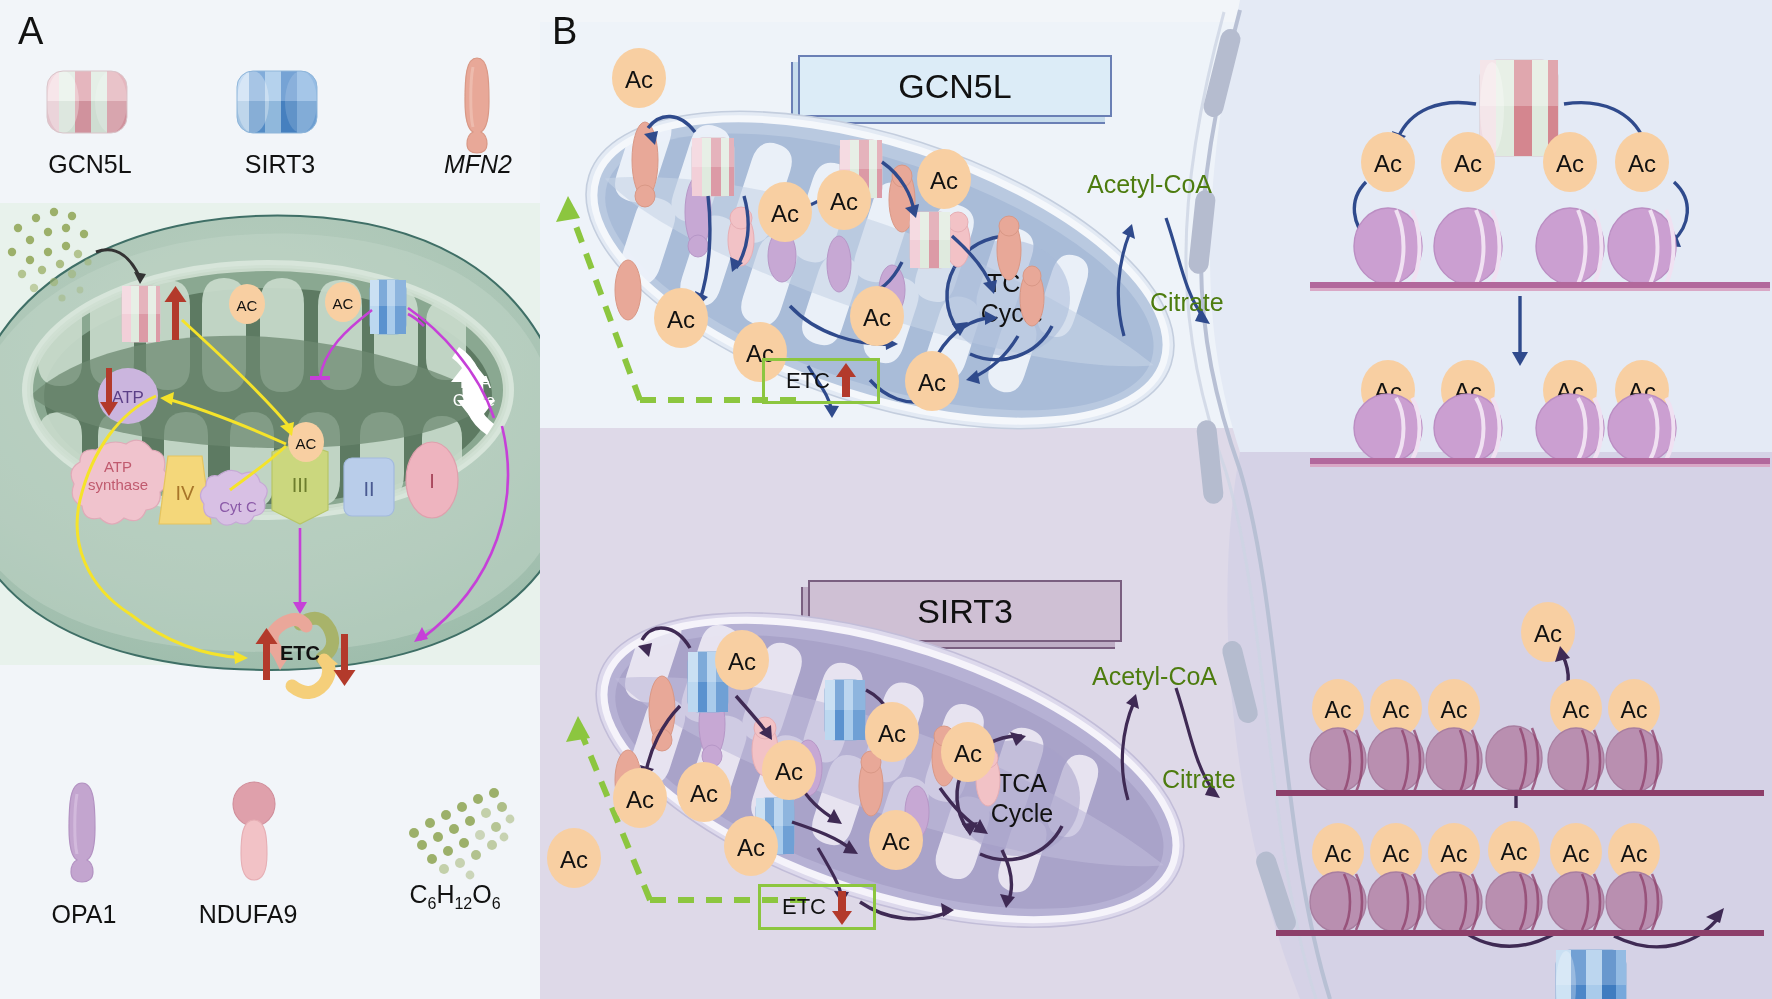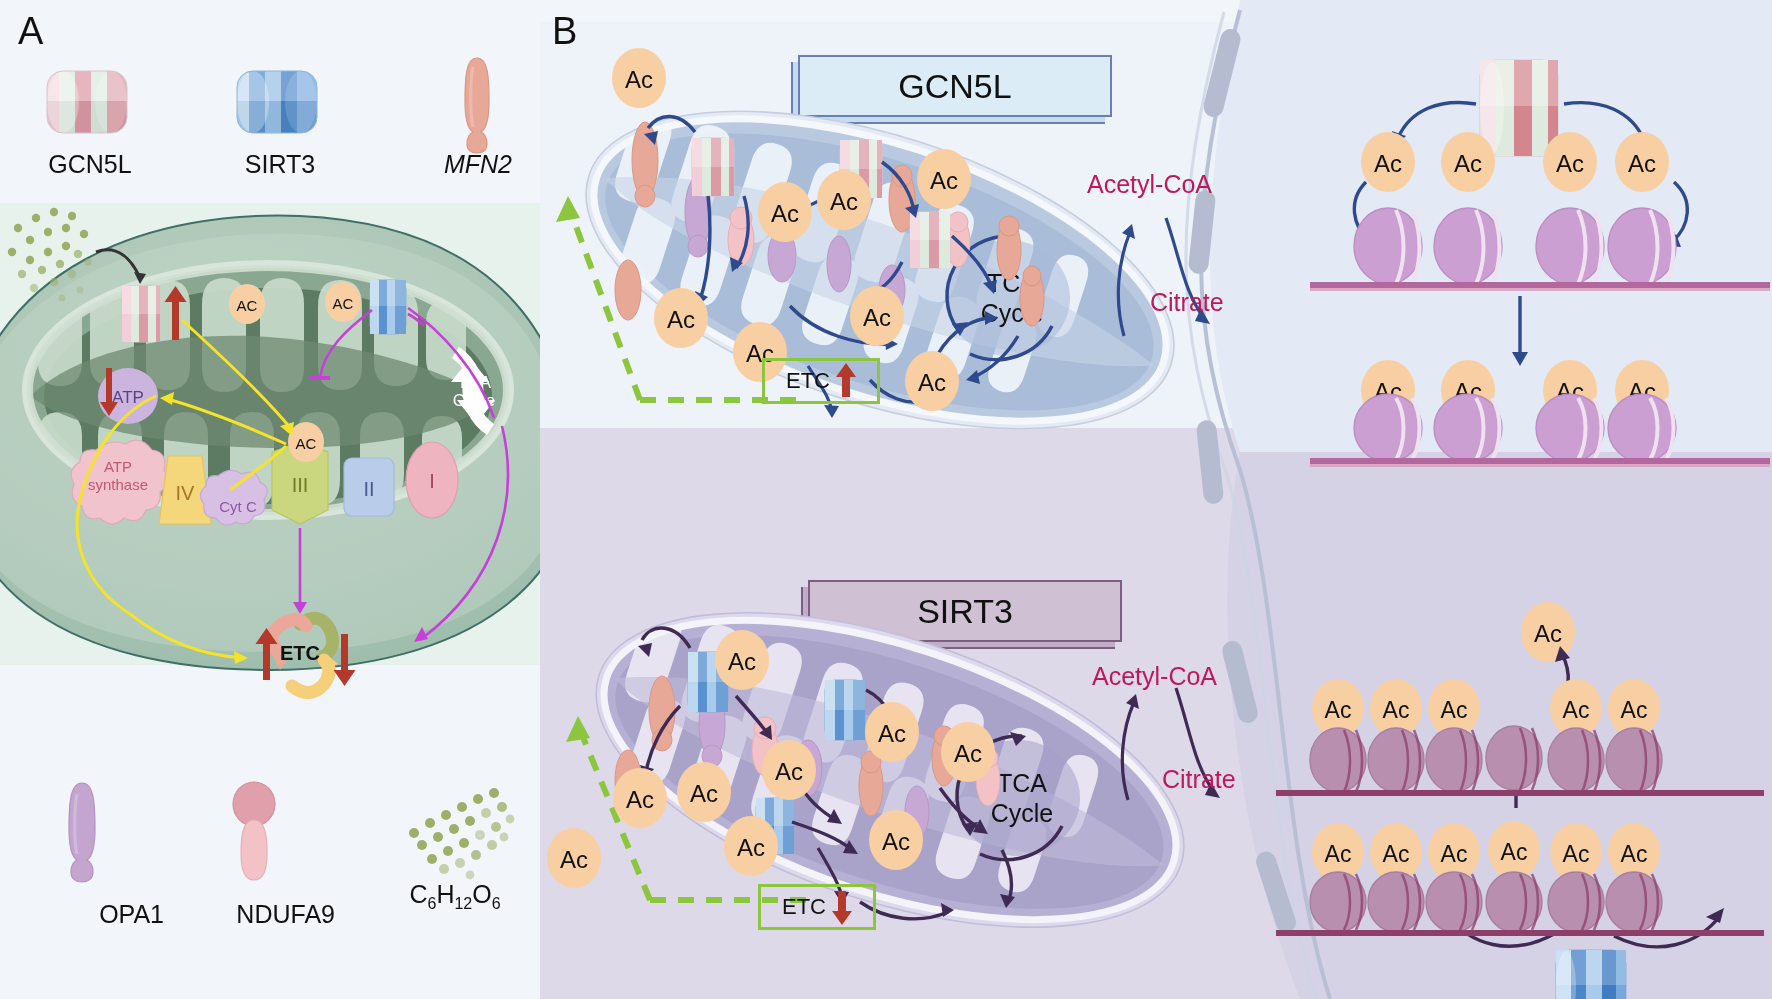--- a/index.html
+++ b/index.html
@@ -15,21 +15,21 @@
   
   #panelA{left:0;top:0;width:540px;height:999px;background:#f2f5f9;}
   #panelA-band{left:0;top:203px;width:540px;height:462px;background:#e8f2ec;}
   .panel-letter{font-size:38px;font-weight:400;color:#111;letter-spacing:0;}
   .legend-label{
     font-size:25px;color:#111;text-align:center;width:160px;
     font-family:"Liberation Sans", sans-serif;
   }
   .legend-label sub{font-size:16px;}
   
-  .lbl{font-size:21px;color:#be185d;white-space:nowrap;}
+  .lbl{font-size:21px;color:#4d7c0f;white-space:nowrap;}
   
   .titlebox{
     box-sizing:border-box;
     display:flex;align-items:center;justify-content:center;
     font-size:34px;color:#111;
   }
   .etcbox{
     box-sizing:border-box;
     border:3px solid #8cc63f;
     background:transparent;
@@ -312,29 +312,29 @@
         </g>
       </g>
     </svg>
 
     <div class="abs" style="left:60px;top:780px;">
       <svg width="44" height="104" viewBox="0 0 44 104">
         <path d="M22 3 C34 3 35 24 35 48 C35 68 32 77 27 80 C31 82 33 87 33 92 C33 99 28 102 22 102 C16 102 11 99 11 92 C11 87 13 82 17 80 C12 77 9 68 9 48 C9 24 10 3 22 3 Z" fill="#c3a5cf" stroke="#b392c2" stroke-width="1.2"></path>
         <path d="M17 14 C14 30 14 62 17 74" fill="none" stroke="#d7c0e0" stroke-width="3" opacity="0.75"></path>
       </svg>
     </div>
-    <div class="abs legend-label nodrag" style="left:4px;top:900px;text-align:right;">OPA1</div>
+    <div class="abs legend-label nodrag" style="left:4px;top:900px;">OPA1</div>
 
     <div class="abs" style="left:230px;top:780px;">
       <svg width="48" height="104" viewBox="0 0 48 104">
         <ellipse cx="24" cy="24" rx="21" ry="22" fill="#dfa0ab" stroke="#d08d9a" stroke-width="1.1"></ellipse>
         <path d="M24 40 C36 40 37 58 37 74 C37 92 32 100 24 100 C16 100 11 92 11 74 C11 58 12 40 24 40 Z" fill="#f2c2c6" stroke="#e6aeb4" stroke-width="1.1"></path>
       </svg>
     </div>
-    <div class="abs legend-label nodrag" style="left:175px;top:900px;text-align:right;">NDUFA9</div>
+    <div class="abs legend-label nodrag" style="left:168px;top:900px;">NDUFA9</div>
 
     <div class="abs" style="left:400px;top:775px;">
       <svg width="120" height="110" viewBox="0 0 120 110">
         <g fill="#9cb06a">
           <circle cx="14" cy="58" r="5"></circle>
             <circle cx="30" cy="48" r="5"></circle>
             <circle cx="46" cy="40" r="5"></circle>
           <circle cx="62" cy="32" r="5"></circle>
             <circle cx="78" cy="24" r="5"></circle>
             <circle cx="94" cy="18" r="5"></circle>

